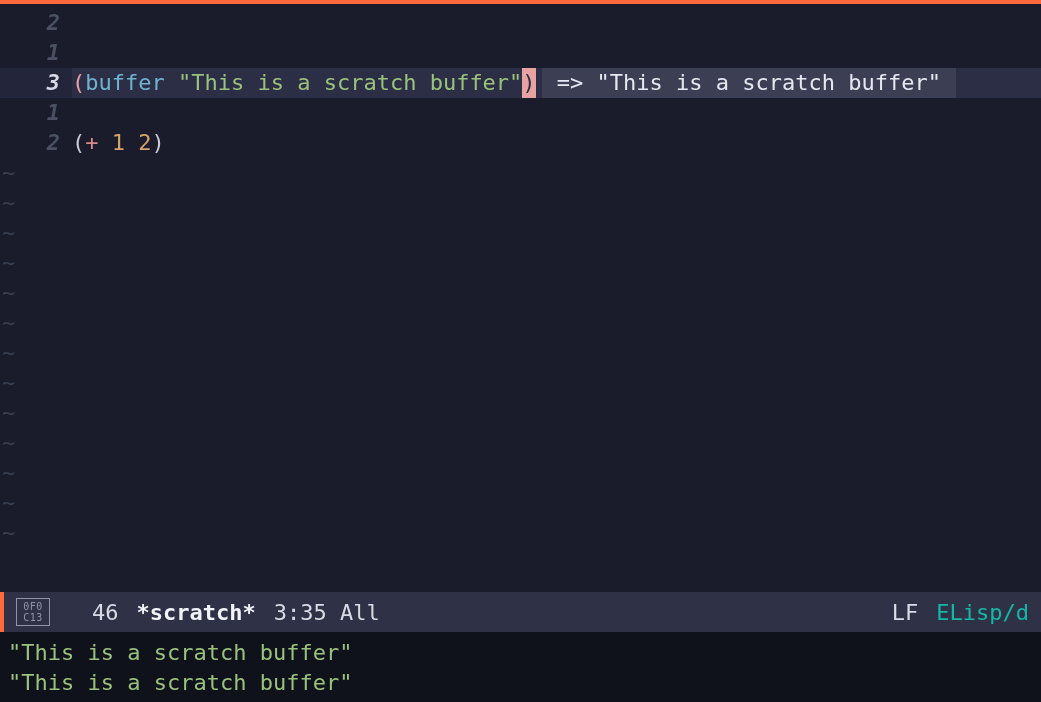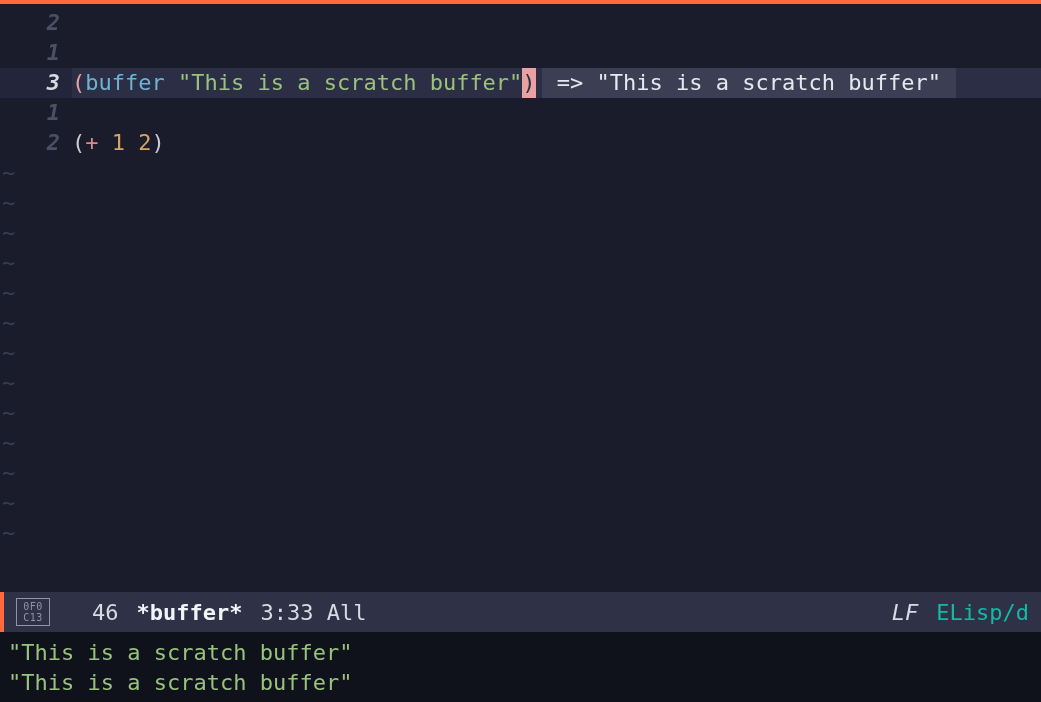--- a/index.html
+++ b/index.html
@@ -110,21 +110,21 @@
     display: flex;
     flex-direction: column;
     align-items: center;
     justify-content: center;
     letter-spacing: 0.5px;
   }
   .ml-col { color: #d8dbe3; margin-left: 24px; }
   .ml-buf { color: #f2f4fa; font-weight: 700; }
   .ml-pos { color: #d8dbe3; }
   .ml-spacer { flex: 1; }
-  .ml-eol { color: #d8dbe3; font-style: italic; }
+  .ml-eol { color: #d8dbe3; }
   .ml-mode { color: #14b8a6; }
   .echo {
     background: #0f111b;
     padding: 6px 8px 4px 8px;
     font-size: 22px;
     line-height: 30px;
   }
   .echo-line { color: #99c27c; white-space: pre; }
   .open-paren-hl { color: #e8a2a2; }
 </style>
@@ -181,22 +181,22 @@
       <div class="tilde">~</div>
     </div>
   </div>
 
   <div class="modeline">
     <div class="evil">
       <span>0F0</span>
       <span>C13</span>
     </div>
     <span class="ml-col">46</span>
-    <span class="ml-buf">*buffer*</span>
-    <span class="ml-pos">3:33 All</span>
+    <span class="ml-buf">*scratch*</span>
+    <span class="ml-pos">3:35 All</span>
     <span class="ml-spacer"></span>
     <span class="ml-eol">LF</span>
     <span class="ml-mode">ELisp/d</span>
   </div>
 
   <div class="echo">
     <div class="echo-line">"This is a scratch buffer"</div>
     <div class="echo-line">"This is a scratch buffer"</div>
   </div>
 </div>

